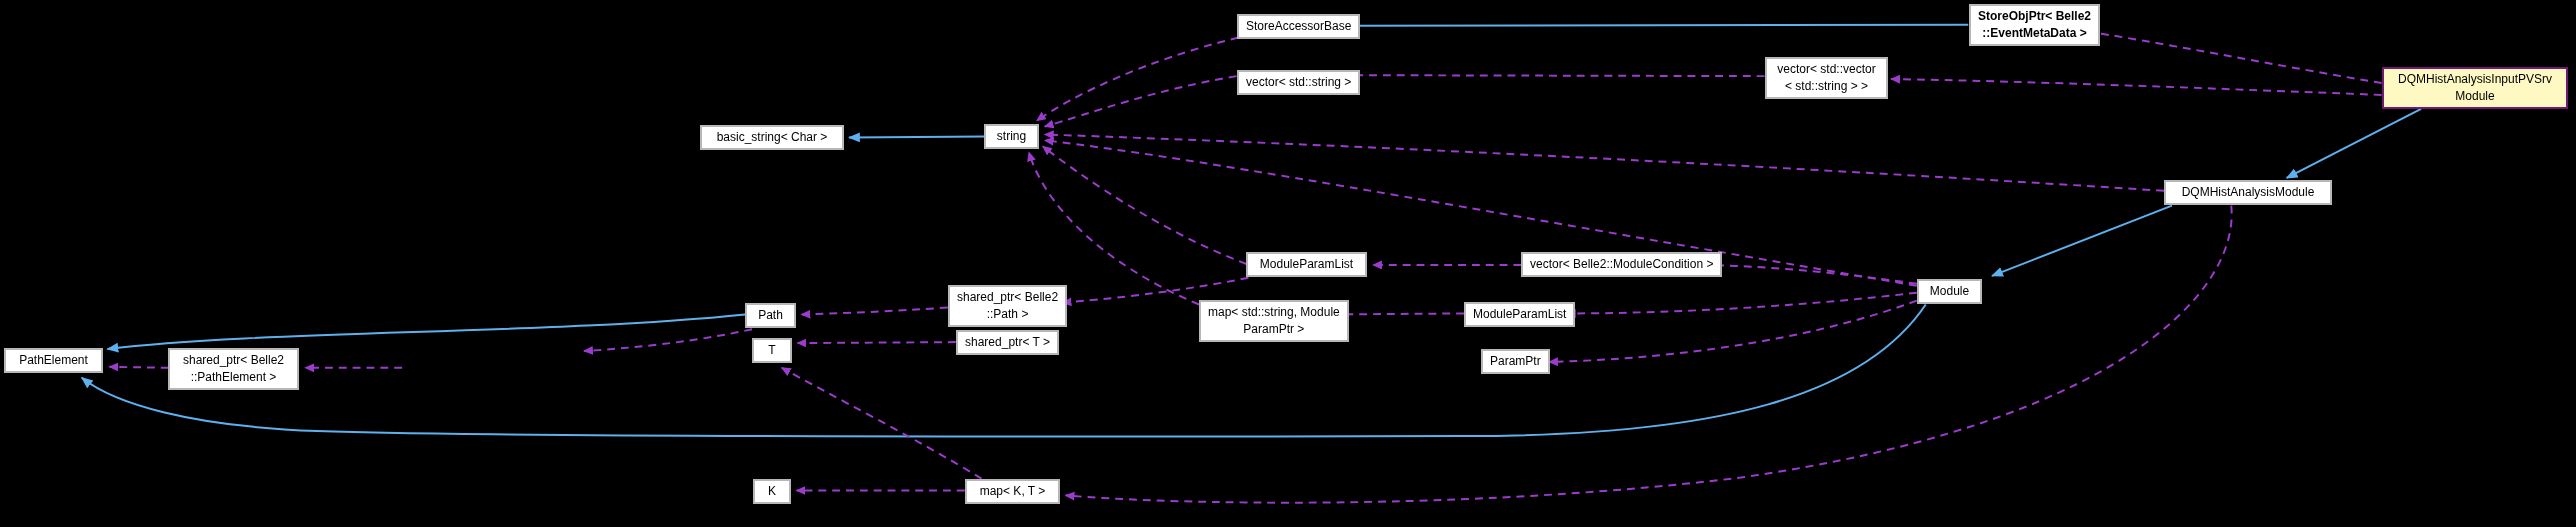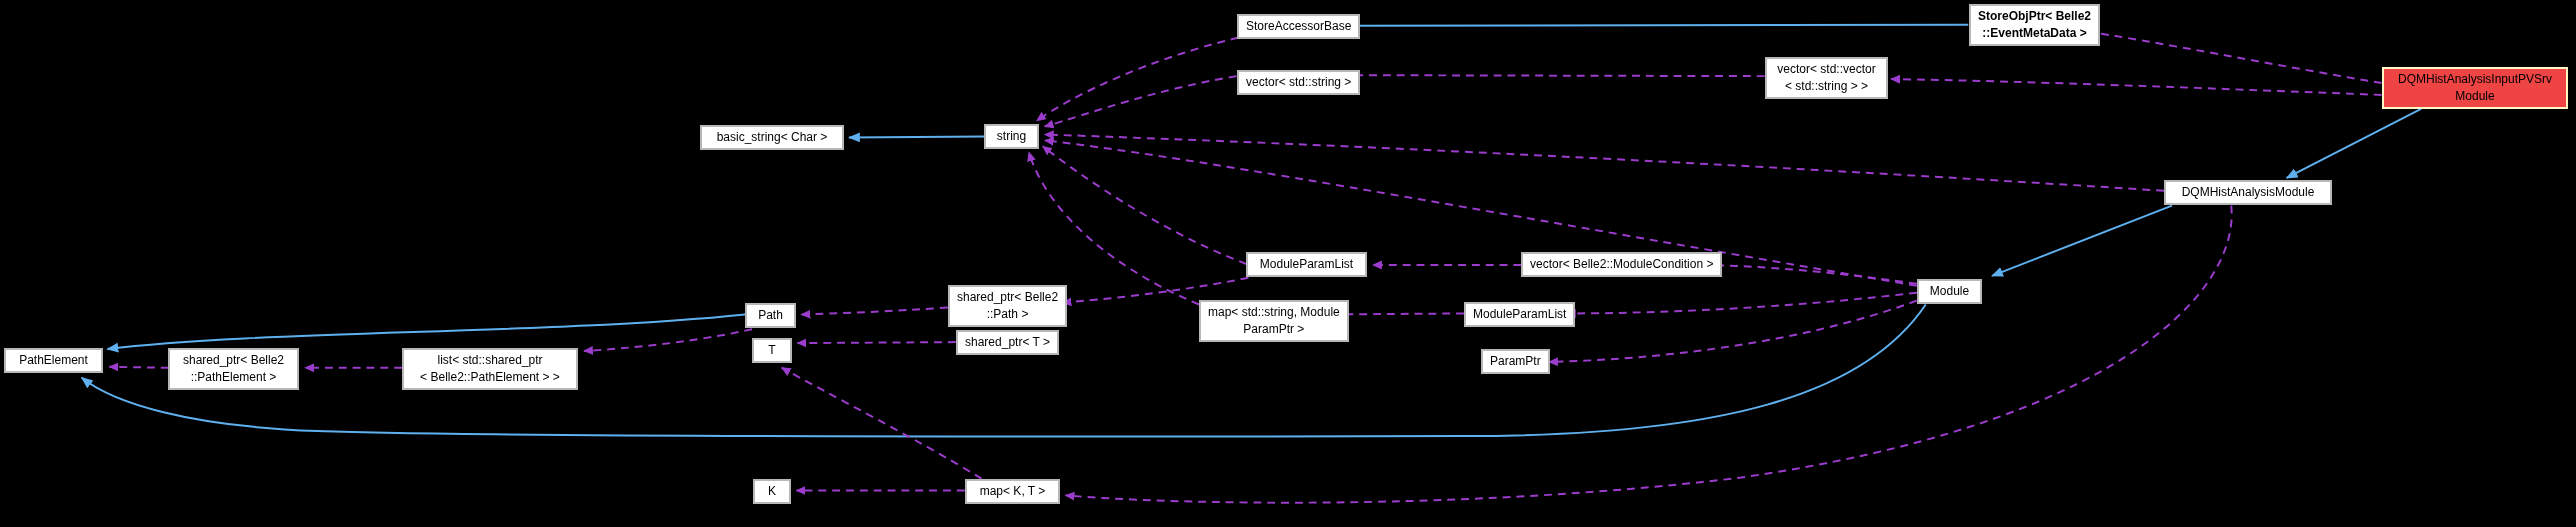--- a/index.html
+++ b/index.html
@@ -19,22 +19,22 @@
     border:2px solid #b7b7b7;
     color:#000;
     font-size:12px;
     line-height:1.4;
     padding:2px 7px;
     text-align:center;
     white-space:pre-line;
     width:max-content;
   }
   .node.highlight{
-    background:#ef4444;
-    border:2px solid #fef9c3;
+    background:#fef9c3;
+    border:2px solid #701a75;
   }
   .edge-usage{
     fill:none;stroke:#9c3ccd;stroke-width:2;stroke-dasharray:8 6;
   }
   .edge-inherit{
     fill:none;stroke:#5fb0ee;stroke-width:2;
   }
 </style>
 </head>
 <body>
@@ -81,22 +81,20 @@
     <path class="edge-usage" marker-end="url(#arrow-purple)" d="M 975 496 L 805 496"></path>
     <path class="edge-usage" marker-end="url(#arrow-purple)" d="M 992 484 C 930 446 835 397 790 372"></path>
     <path class="edge-usage" marker-end="url(#arrow-purple)" d="M 2256 208 C 2265 300 2130 430 1760 483 C 1480 517 1180 510 1077 501"></path>
   </svg>
 
   <div class="node" style="left:4px;top:348px;min-width:99px;">PathElement</div>
 
   <div class="node" style="left:168px;top:348px;min-width:131px;">shared_ptr&lt; Belle2
 ::PathElement &gt;</div>
 
-  <div class="node" style="left:402px;top:348px;min-width:176px;">list&lt; std::shared_ptr
-&lt; Belle2::PathElement &gt; &gt;</div>
 
   <div class="node" style="left:700px;top:125px;min-width:144px;">basic_string&lt; Char &gt;</div>
 
   <div class="node" style="left:984px;top:124px;min-width:55px;">string</div>
 
   <div class="node" style="left:745px;top:303px;min-width:51px;">Path</div>
 
   <div class="node" style="left:752px;top:338px;min-width:40px;">T</div>
 
   <div class="node" style="left:948px;top:285px;min-width:111px;">shared_ptr&lt; Belle2

